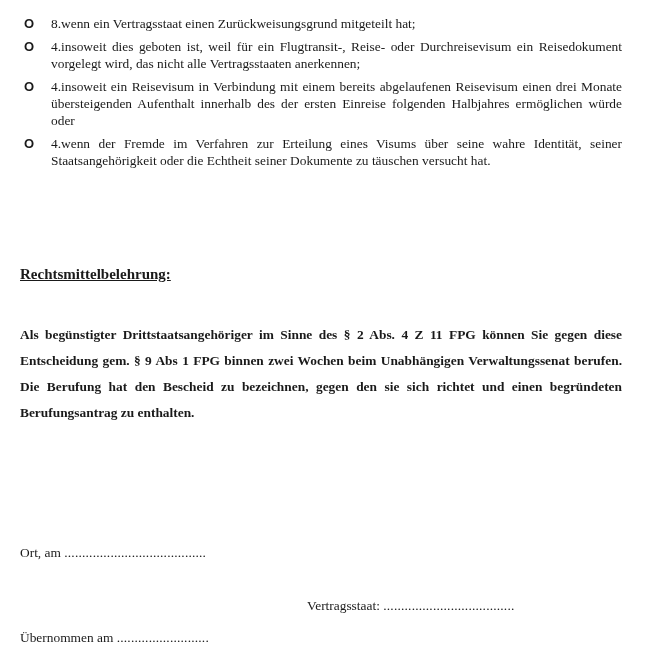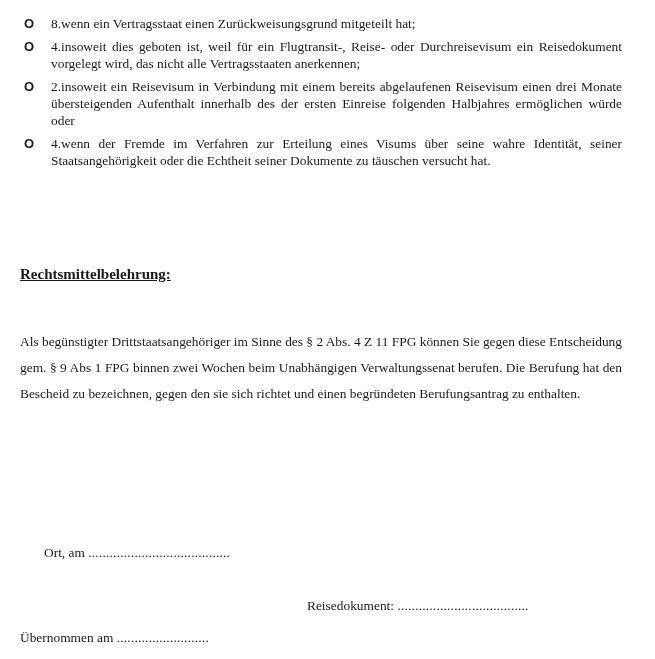--- a/index.html
+++ b/index.html
@@ -45,30 +45,30 @@
     position: absolute;
     left: 20px;
     top: 266px;
     font-weight: bold;
     text-decoration: underline;
     font-size: 15px;
   }
   .paragraph {
     position: absolute;
     left: 20px;
-    top: 329px;
+    top: 322px;
     width: 602px;
     text-align: justify;
     line-height: 26px;
+    font-weight: bold;
   }
   .ort-line {
     position: absolute;
     left: 20px;
     top: 545px;
-    margin-left: 24px;
   }
   .uebernommen-line {
     position: absolute;
     left: 20px;
     top: 630px;
   }
   .unterschrift-line {
     position: absolute;
     left: 307px;
     top: 598px;
@@ -84,21 +84,21 @@
   <div class="list-item">
     <span class="bullet">O</span>
     <span class="item-text">8.wenn ein Vertragsstaat einen Zurückweisungsgrund mitgeteilt hat;</span>
   </div>
   <div class="list-item">
     <span class="bullet">O</span>
     <span class="item-text">4.insoweit dies geboten ist, weil für ein Flugtransit-, Reise- oder Durchreisevisum ein Reisedokument vorgelegt wird, das nicht alle Vertragsstaaten anerkennen;</span>
   </div>
   <div class="list-item">
     <span class="bullet">O</span>
-    <span class="item-text">2.insoweit ein Reisevisum in Verbindung mit einem bereits abgelaufenen Reisevisum einen drei Monate übersteigenden Aufenthalt innerhalb des der ersten Einreise folgenden Halbjahres ermöglichen würde oder</span>
+    <span class="item-text">4.insoweit ein Reisevisum in Verbindung mit einem bereits abgelaufenen Reisevisum einen drei Monate übersteigenden Aufenthalt innerhalb des der ersten Einreise folgenden Halbjahres ermöglichen würde oder</span>
   </div>
   <div class="list-item">
     <span class="bullet">O</span>
     <span class="item-text">4.wenn der Fremde im Verfahren zur Erteilung eines Visums über seine wahre Identität, seiner Staatsangehörigkeit oder die Echtheit seiner Dokumente zu täuschen versucht hat.</span>
   </div>
 </div>
 
 <div class="heading">Rechtsmittelbelehrung:</div>
 
 <div class="paragraph">Als begünstigter Drittstaatsangehöriger im Sinne des § 2 Abs. 4 Z 11 FPG können Sie gegen diese Entscheidung gem. § 9 Abs 1 FPG binnen zwei Wochen beim Unabhängigen Verwaltungssenat berufen. Die Berufung hat den Bescheid zu bezeichnen, gegen den sie sich richtet und einen begründeten Berufungsantrag zu enthalten.</div>
@@ -107,15 +107,15 @@
   <span>Ort, am</span>
   <span class="dots">........................................</span>
 </div>
 
 <div class="uebernommen-line">
   <span>Übernommen am</span>
   <span class="dots">..........................</span>
 </div>
 
 <div class="unterschrift-line">
-  <span>Reisedokument:</span>
+  <span>Vertragsstaat:</span>
   <span class="dots">.....................................</span>
 </div>
 
 </body></html>

